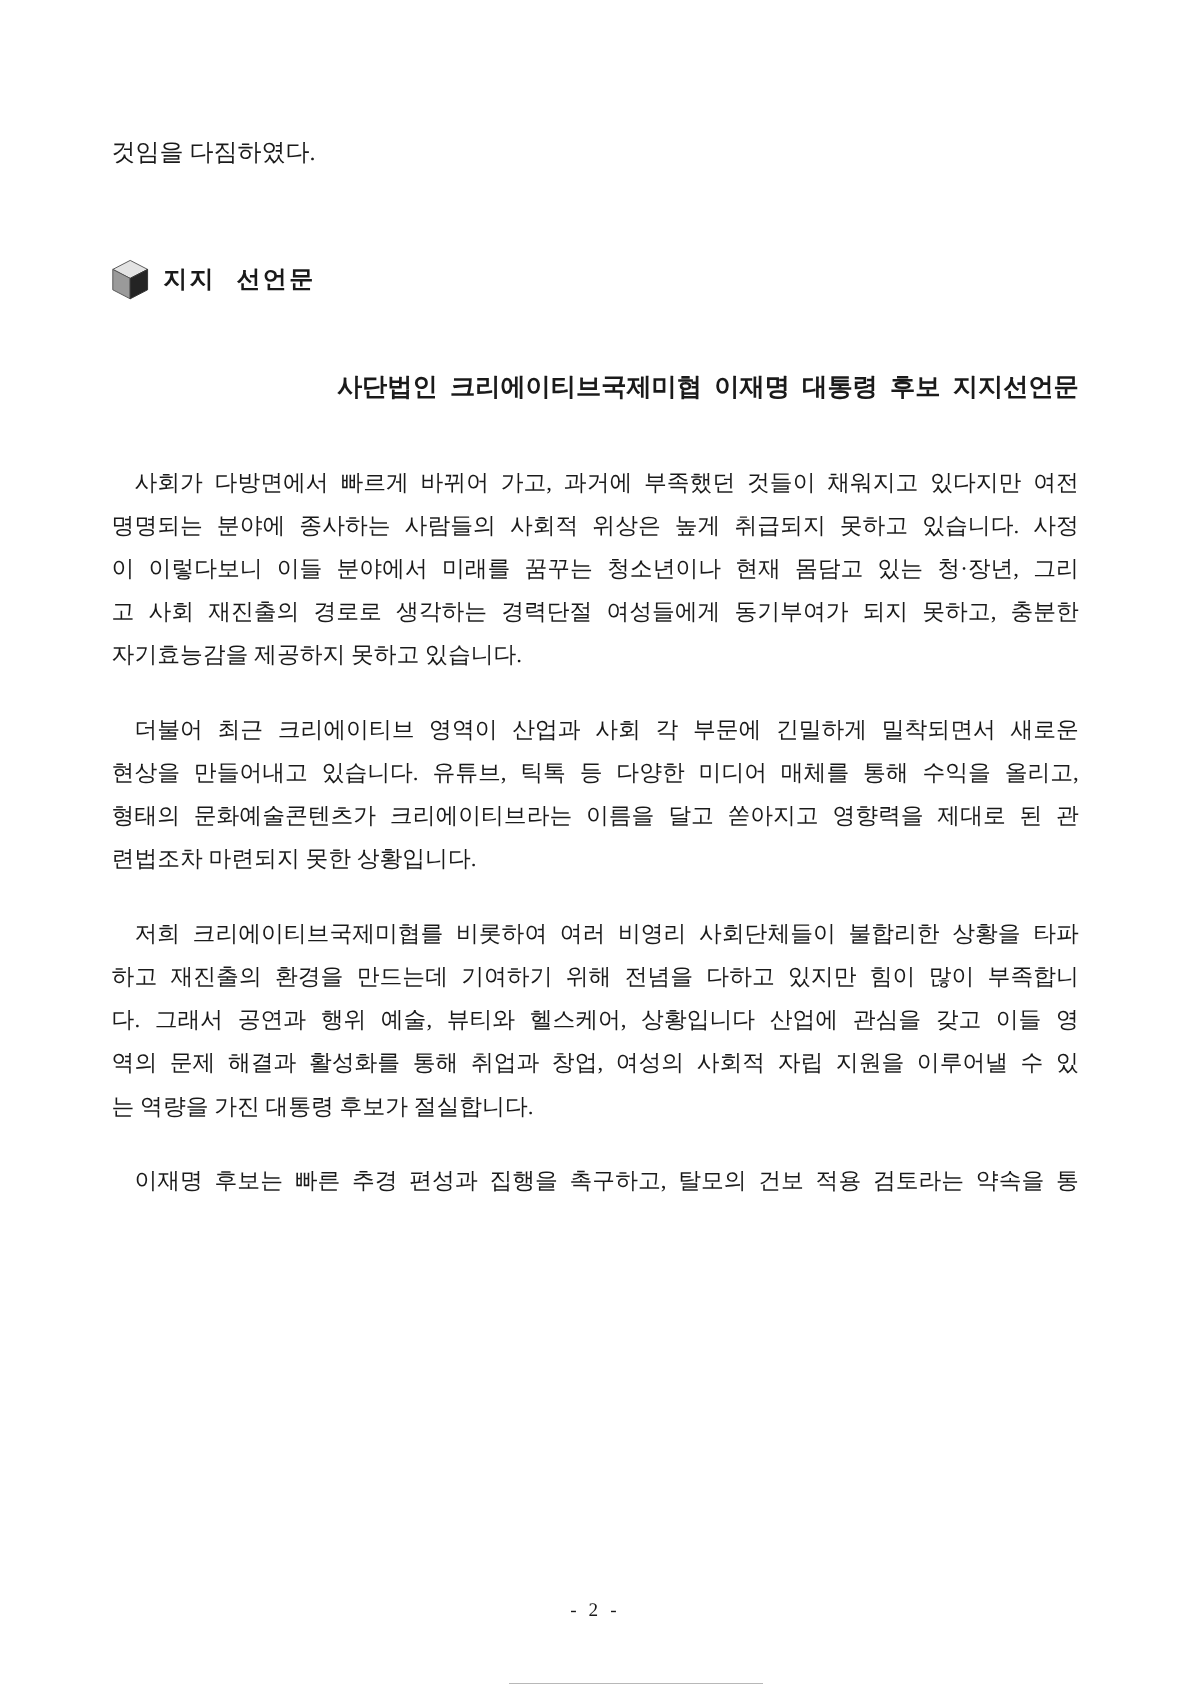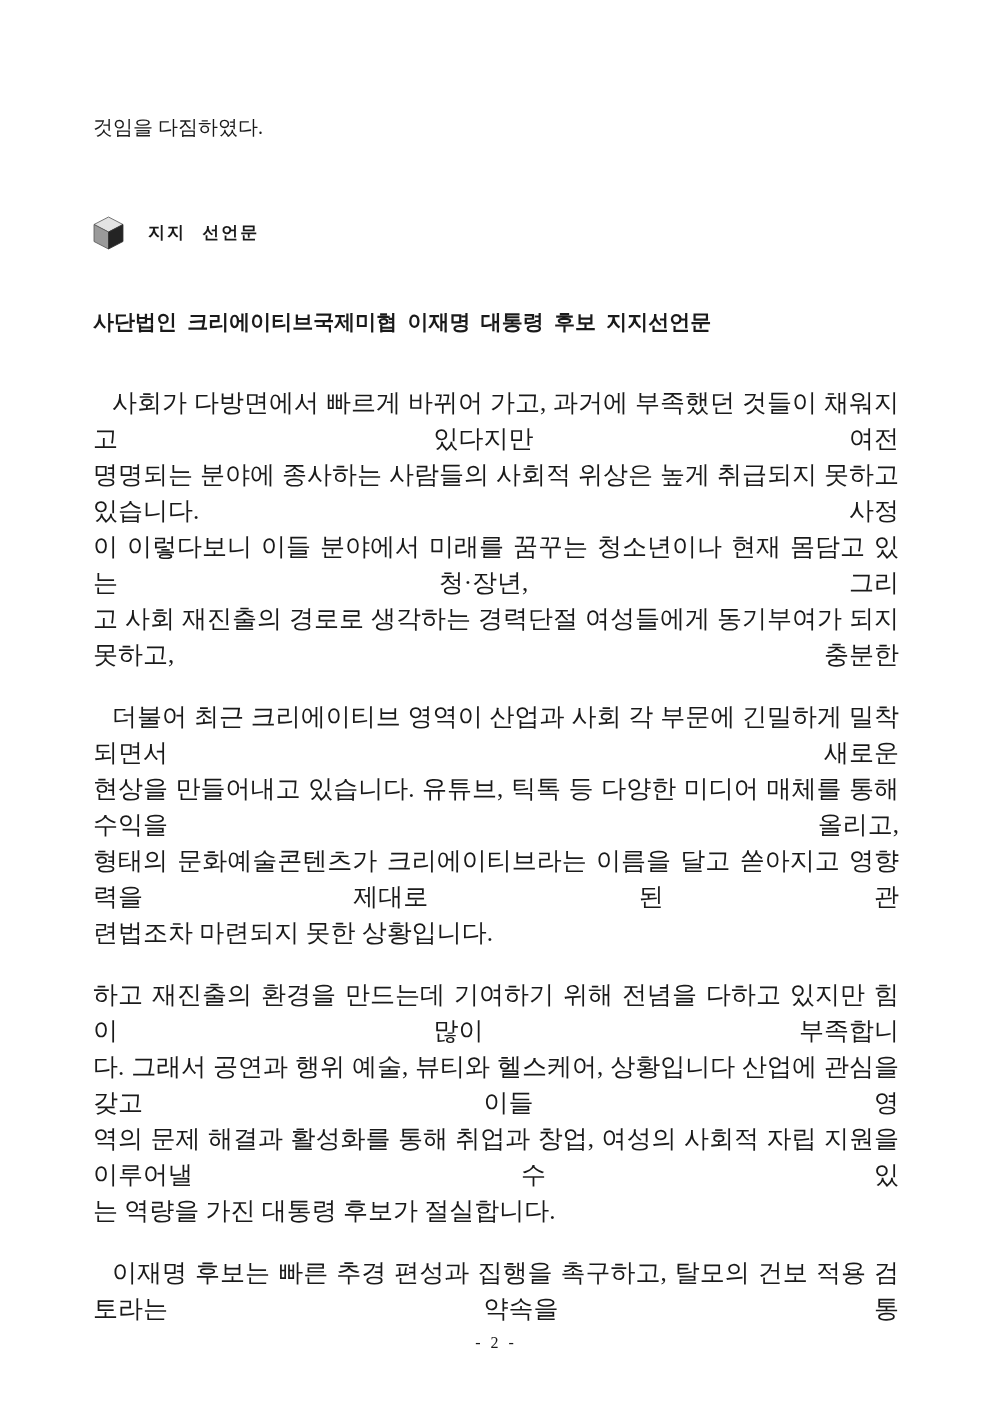--- a/index.html
+++ b/index.html
@@ -22,39 +22,39 @@
   }
   
   .intro-para { font-size: 20px; line-height: 47px; }
   .intro-para.first { margin-top: 104px; }
   .intro-para.second { margin-top: 31px; }
   
   .section-header {
     margin-top: 65px;
     display: flex;
     align-items: center;
-    gap: 24px;
-    font-size: 17px;
+    gap: 12px;
+    font-size: 20px;
     font-weight: bold;
     line-height: 34px;
     letter-spacing: 2px;
     word-spacing: 10px;
   }
   .cube { width: 31px; height: 34px; flex: 0 0 auto; }
   
   .decl-title {
     margin-top: 59px;
-    text-align: left;
+    text-align: right;
     font-size: 21px;
     font-weight: bold;
     line-height: 26px;
     word-spacing: 5px;
   }
   
-  .body-para { font-size: 25px; line-height: 36px; }
+  .body-para { font-size: 19px; line-height: 36px; }
   .body-para.p1 { margin-top: 50px; }
   .body-para.pn { margin-top: 26px; }
   .line { white-space: pre-wrap; }
   .line.just { text-align: justify; text-align-last: justify; }
   .line.indent { text-indent: 19px; }
   
   .footer {
     position: absolute;
     left: 0;
     right: 0;
@@ -87,30 +87,32 @@
       <span>지지 선언문</span>
     </div>
 
     <div class="decl-title">사단법인 크리에이티브국제미협 이재명 대통령 후보 지지선언문</div>
 
     <div class="body-para p1">
         <div class="line indent just">사회가 다방면에서 빠르게 바뀌어 가고, 과거에 부족했던 것들이 채워지고 있다지만 여전</div>
         <div class="line just">명명되는 분야에 종사하는 사람들의 사회적 위상은 높게 취급되지 못하고 있습니다. 사정</div>
         <div class="line just">이 이렇다보니 이들 분야에서 미래를 꿈꾸는 청소년이나 현재 몸담고 있는 청·장년, 그리</div>
         <div class="line just">고 사회 재진출의 경로로 생각하는 경력단절 여성들에게 동기부여가 되지 못하고, 충분한</div>
+        <div class="line">자기효능감을 제공하지 못하고 있습니다.</div>
       </div>
 
     <div class="body-para pn">
         <div class="line indent just">더불어 최근 크리에이티브 영역이 산업과 사회 각 부문에 긴밀하게 밀착되면서 새로운</div>
         <div class="line just">현상을 만들어내고 있습니다. 유튜브, 틱톡 등 다양한 미디어 매체를 통해 수익을 올리고,</div>
         <div class="line just">형태의 문화예술콘텐츠가 크리에이티브라는 이름을 달고 쏟아지고 영향력을 제대로 된 관</div>
         <div class="line">련법조차 마련되지 못한 상황입니다.</div>
       </div>
 
     <div class="body-para pn">
+        <div class="line indent just">저희 크리에이티브국제미협를 비롯하여 여러 비영리 사회단체들이 불합리한 상황을 타파</div>
         <div class="line just">하고 재진출의 환경을 만드는데 기여하기 위해 전념을 다하고 있지만 힘이 많이 부족합니</div>
         <div class="line just">다. 그래서 공연과 행위 예술, 뷰티와 헬스케어, 상황입니다 산업에 관심을 갖고 이들 영</div>
         <div class="line just">역의 문제 해결과 활성화를 통해 취업과 창업, 여성의 사회적 자립 지원을 이루어낼 수 있</div>
         <div class="line">는 역량을 가진 대통령 후보가 절실합니다.</div>
       </div>
 
     <div class="body-para pn">
         <div class="line indent just">이재명 후보는 빠른 추경 편성과 집행을 촉구하고, 탈모의 건보 적용 검토라는 약속을 통</div>
       </div>
 

